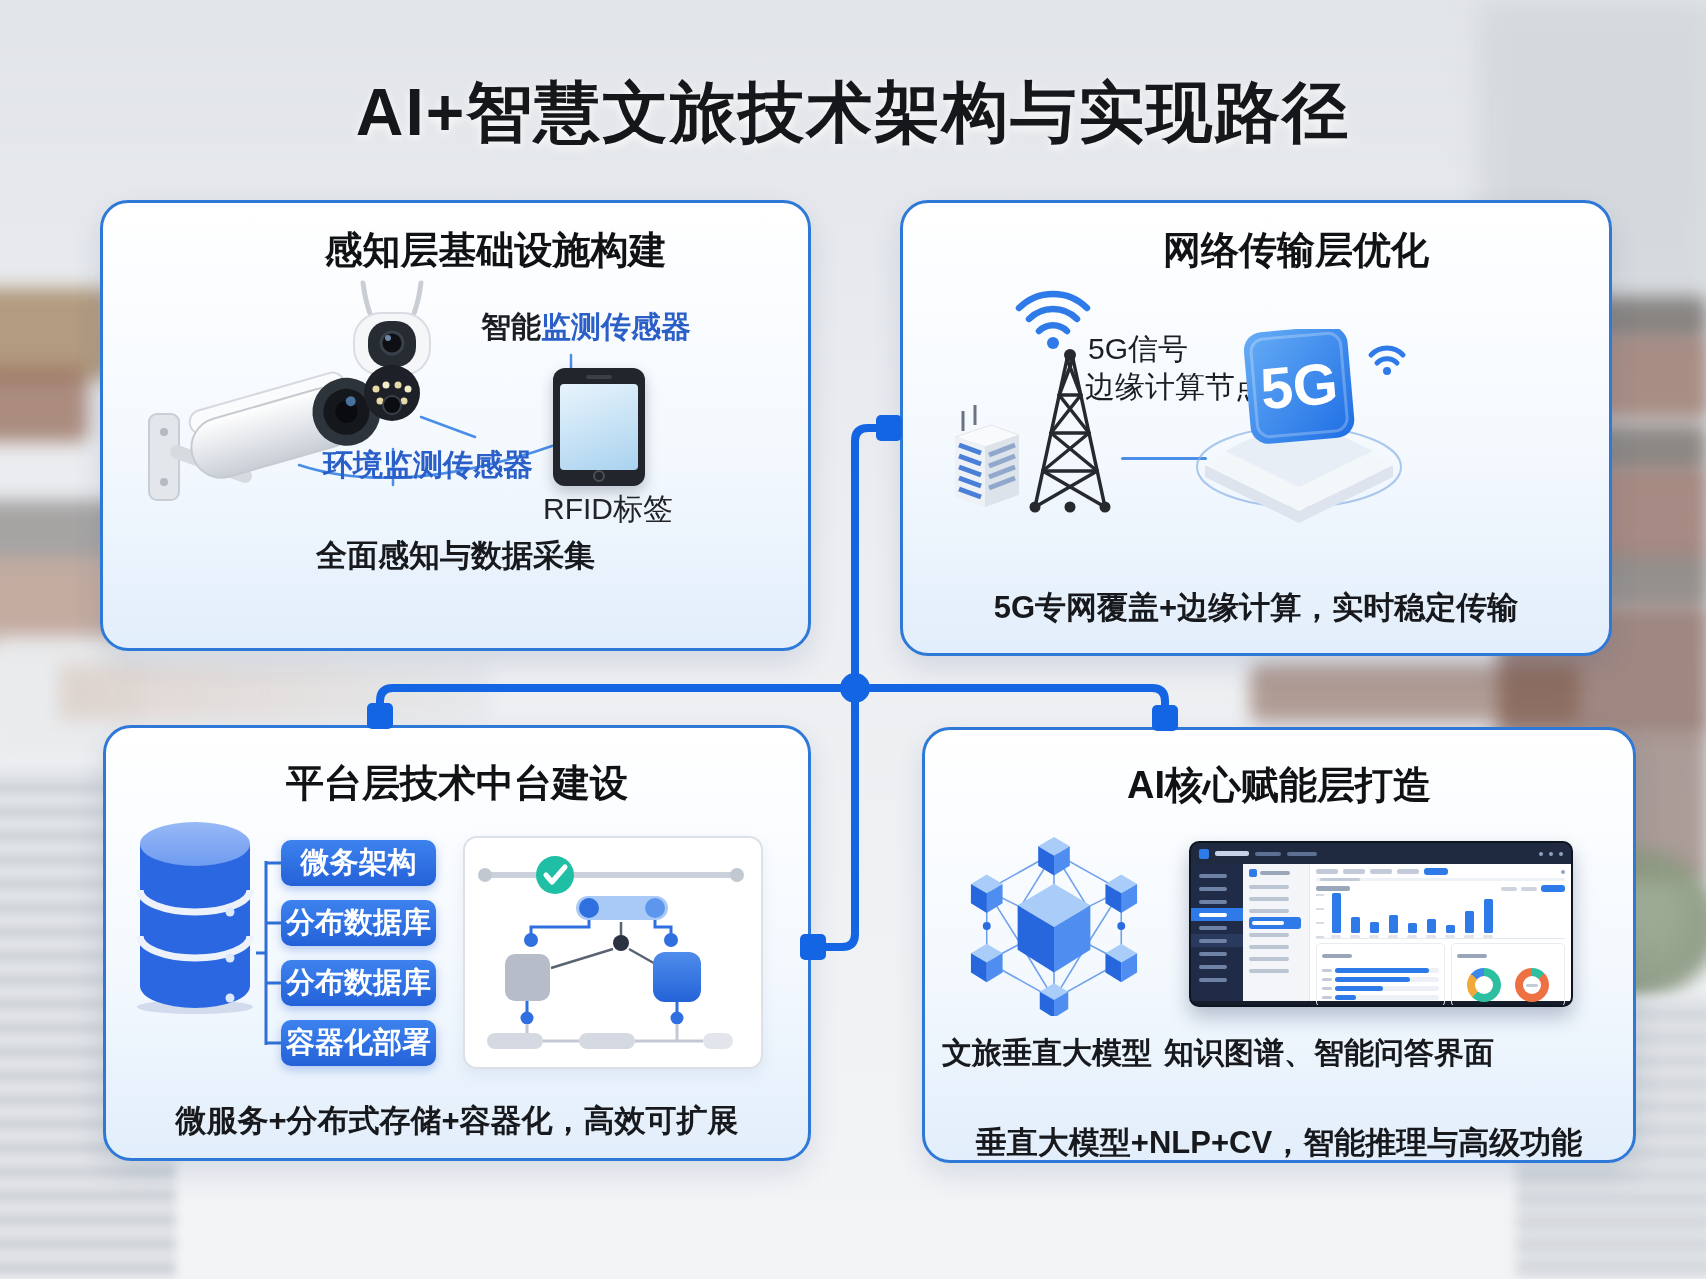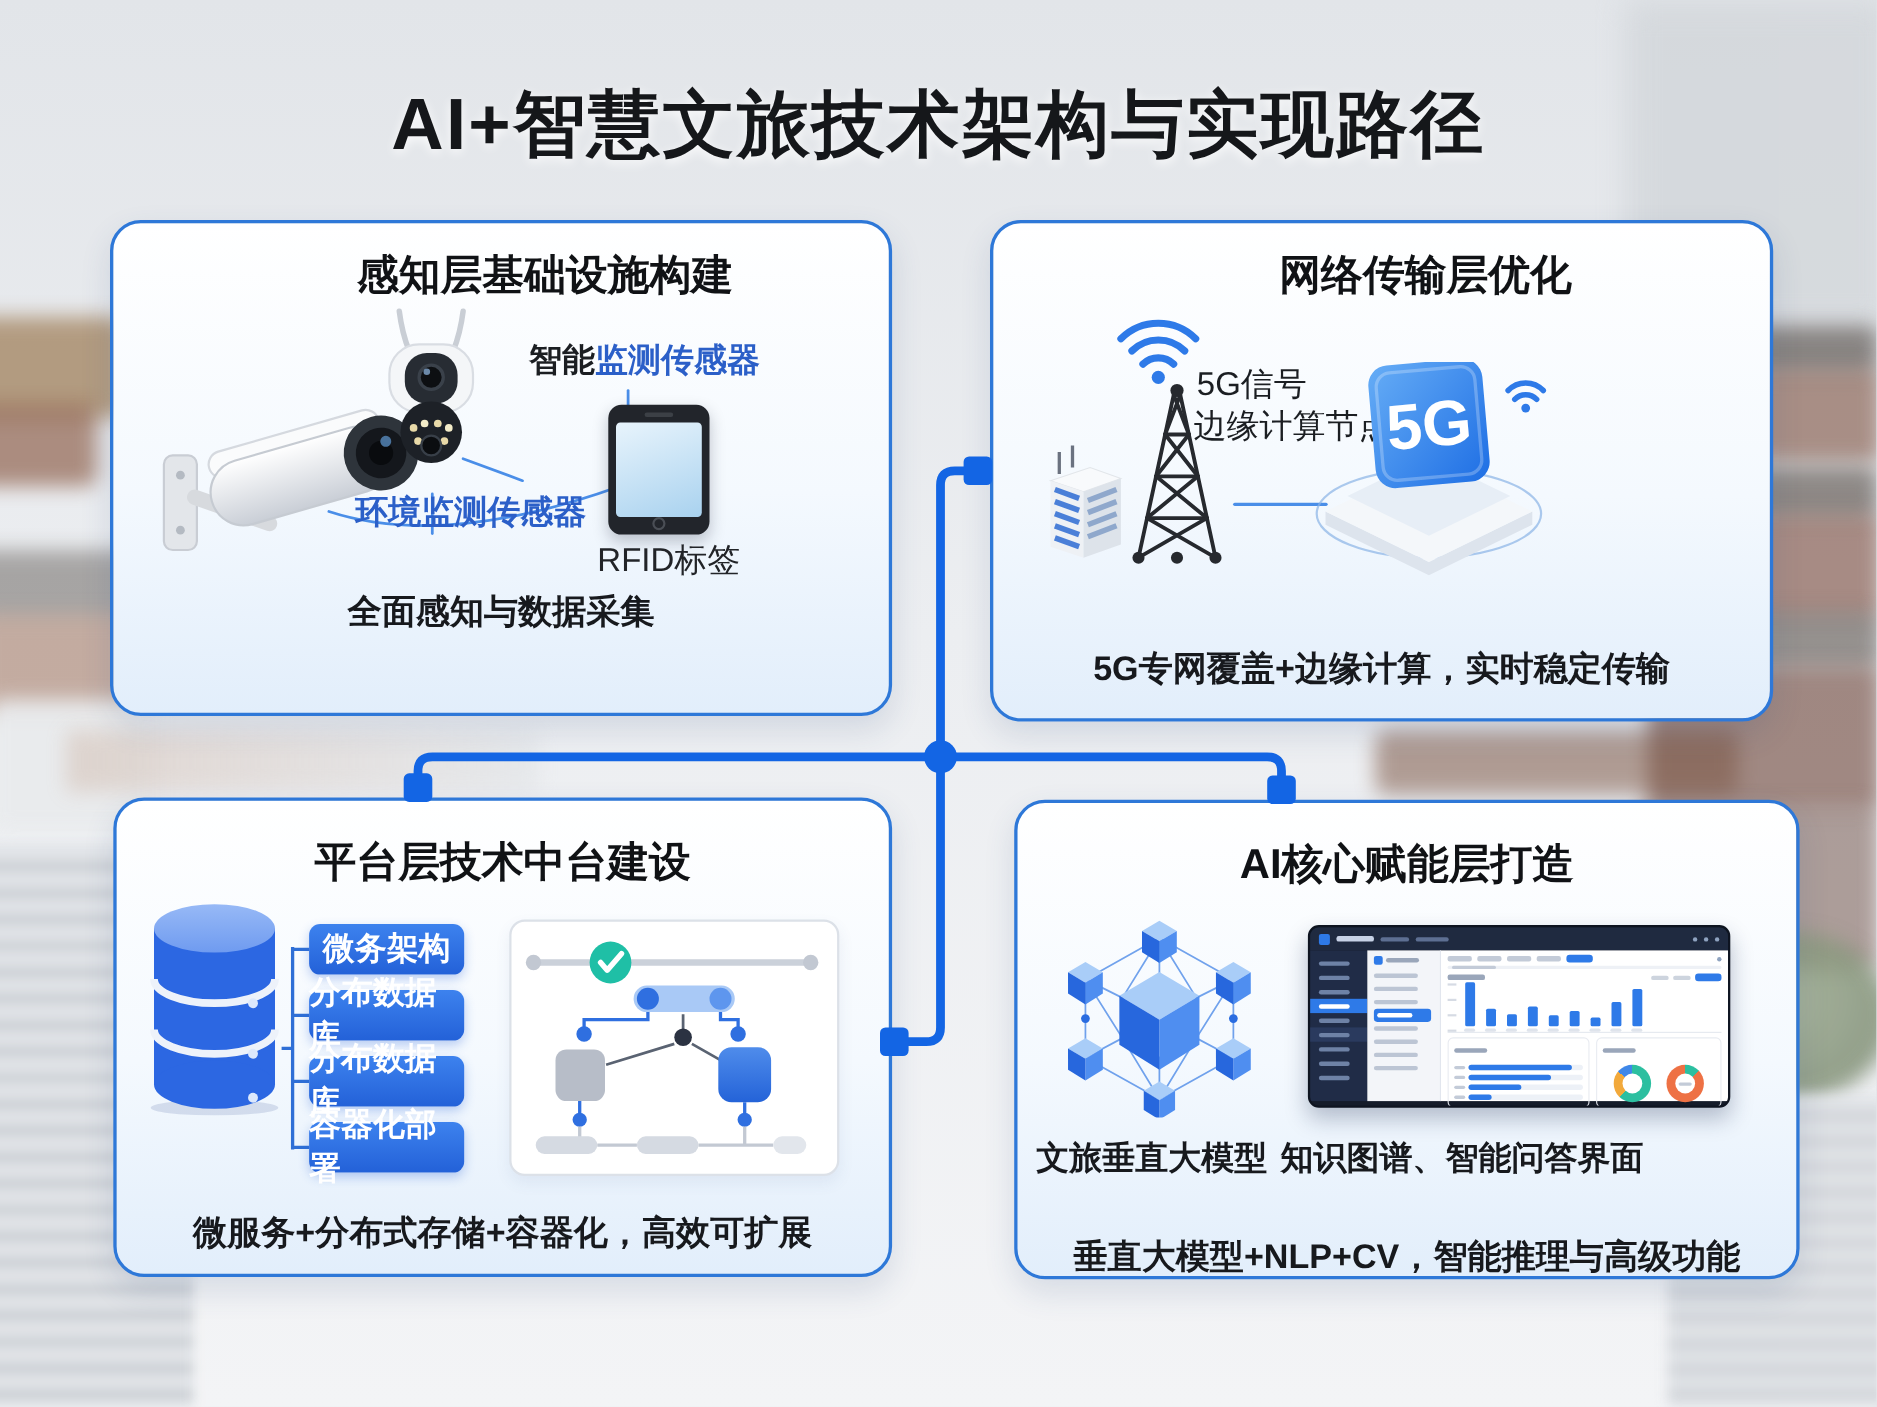--- a/index.html
+++ b/index.html
@@ -58,21 +58,21 @@
   .lbl-blue{color:#2b5fc8;font-size:30px;font-weight:600;}
   .lbl-dark{color:#1b1e22;font-size:30px;font-weight:600;}
   .lbl-plain{color:#222428;font-size:30px;font-weight:500;}
   .phone{position:absolute;left:450px;top:165px;width:92px;height:118px;background:#22252b;
     border-radius:12px;box-shadow:0 6px 14px rgba(30,40,60,.25);}
   .phone .scr{position:absolute;left:7px;right:7px;top:16px;bottom:16px;border-radius:4px;
     background:linear-gradient(160deg,#e8f4fc,#a9d2ef);}
   .phone .slot{position:absolute;top:7px;left:50%;transform:translateX(-50%);width:26px;height:4px;border-radius:2px;background:#3c4046;}
   .phone .home{position:absolute;bottom:4px;left:50%;transform:translateX(-50%);width:8px;height:8px;border:2px solid #4a4e55;border-radius:50%;}
   
-  .pill{position:absolute;left:175px;width:141px;height:46px;border-radius:10px;
+  .pill{position:absolute;left:175px;width:155px;height:46px;border-radius:10px;
     background:linear-gradient(180deg,#3d82ee,#2361d8);color:#fff;font-size:29px;font-weight:700;
     display:flex;align-items:center;justify-content:center;box-shadow:0 4px 10px rgba(35,97,216,.3);}
   .panel{position:absolute;left:357px;top:108px;width:296px;height:229px;background:#fff;
     border:2px solid #dce1e8;border-radius:14px;box-shadow:0 6px 14px rgba(60,90,140,.08);}
   
   .dash{position:absolute;left:264px;top:111px;width:380px;height:162px;background:#151c2a;
     border:2px solid #0e1420;border-radius:10px;overflow:hidden;box-shadow:0 10px 20px rgba(20,40,80,.28);}
   .dash-nav{height:21px;background:#1f2a40;display:flex;align-items:center;gap:6px;padding:0 8px;}
   .chip{width:10px;height:10px;border-radius:2px;background:#2e7ae8;}
   .dsh{display:inline-block;height:4px;border-radius:2px;background:#5d6f92;}

